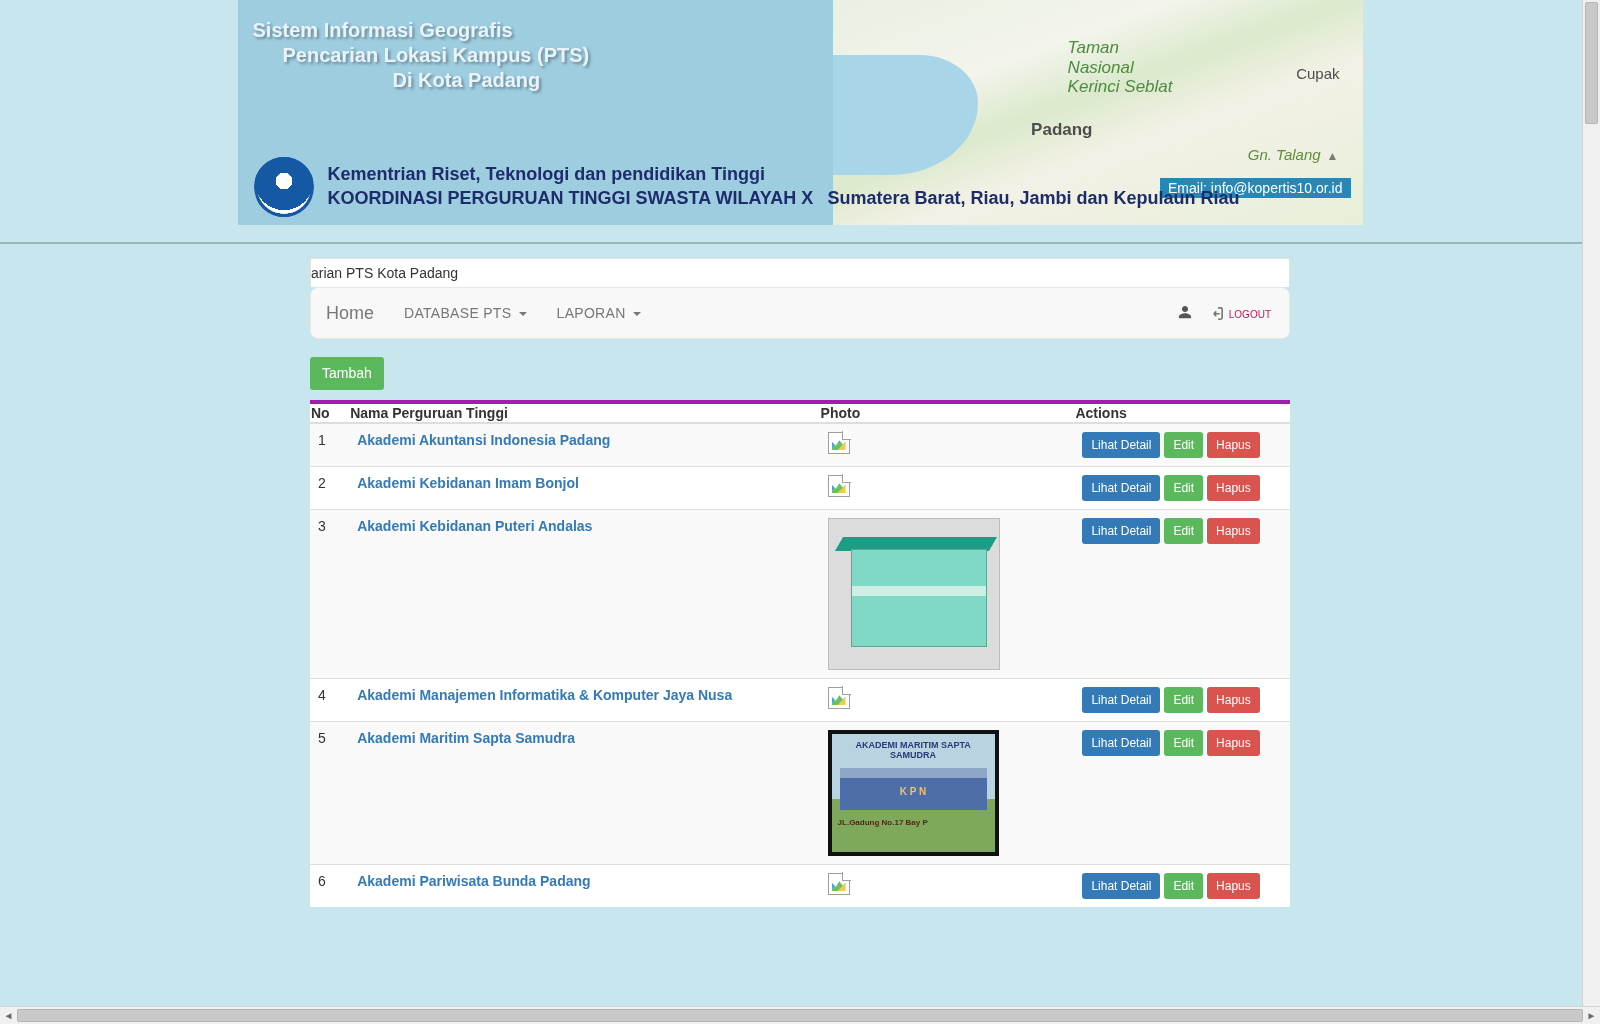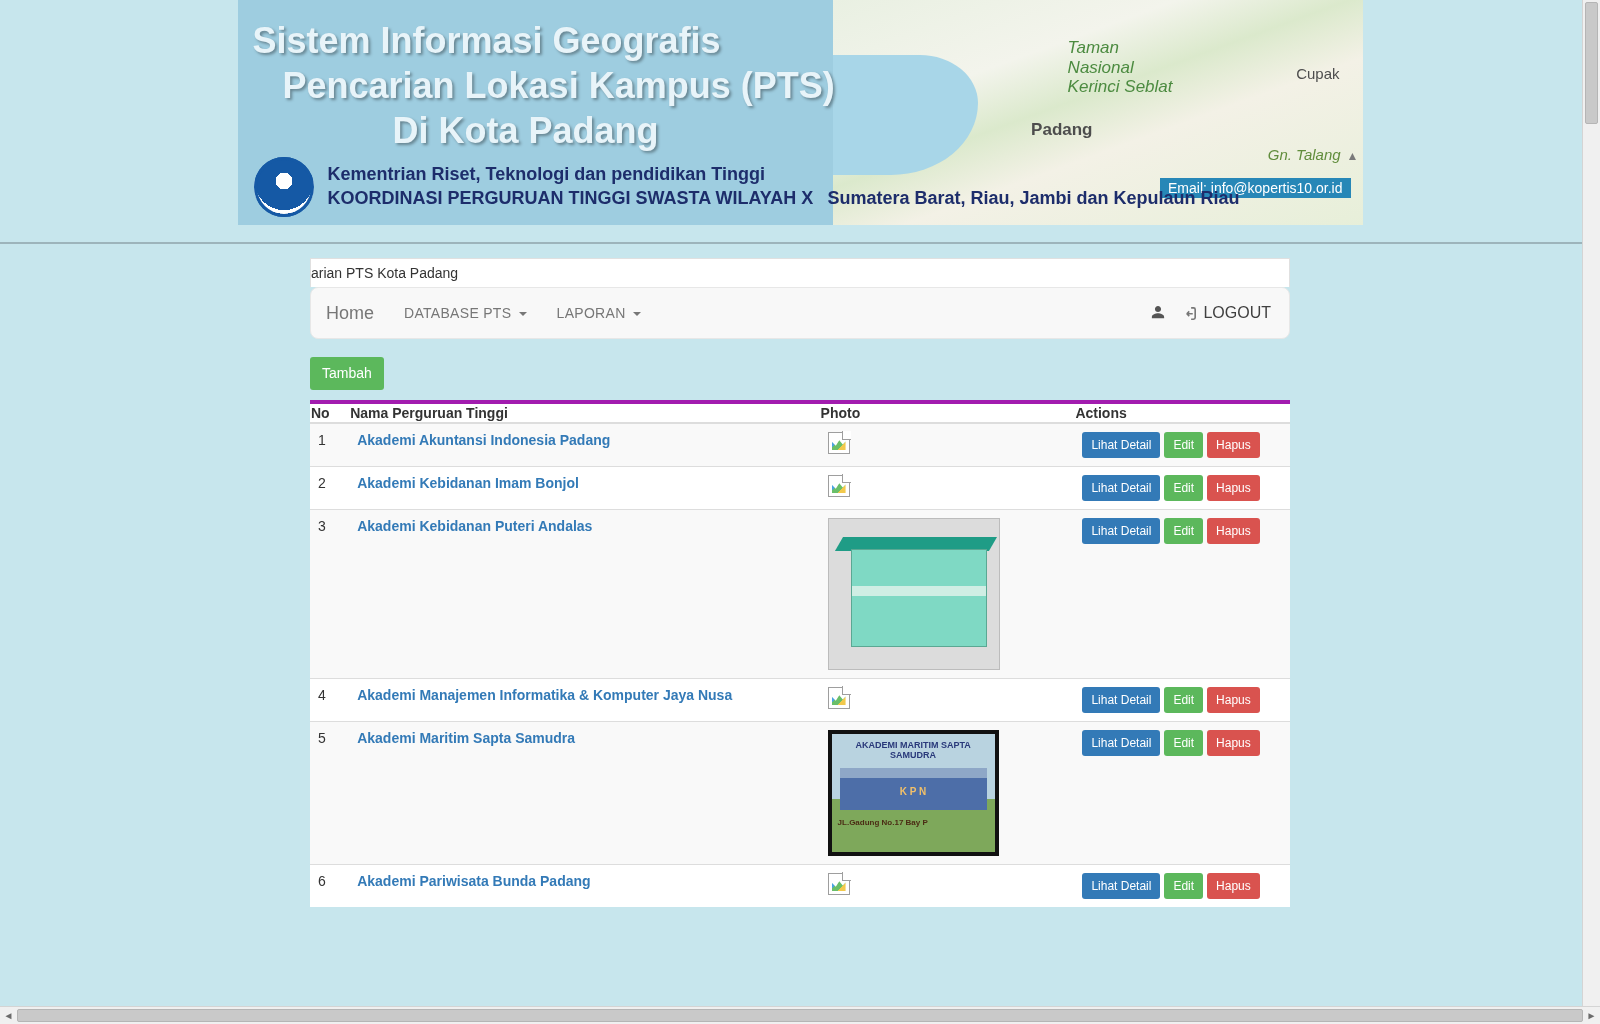--- a/index.html
+++ b/index.html
@@ -5,42 +5,42 @@
   html,body{margin:0;padding:0;font-family:"Helvetica Neue",Helvetica,Arial,sans-serif;font-size:14px;color:#333;}
   body{background:#c7e6ed;overflow-x:auto;}
   .page{width:1350px;margin:0 auto;}
   
   .banner{position:relative;height:225px;margin:0 auto 17px auto;width:1125px;background:#9ecde0;overflow:hidden;}
   .banner-map{position:absolute;right:0;top:0;width:530px;height:100%;background:linear-gradient(160deg,#e9f0e2 0%,#f3f4ec 30%,#dbe9cc 45%,#f3f1e6 60%,#e7efd9 100%);}
   .banner-map .sea{position:absolute;left:0;top:55px;width:145px;height:120px;background:#a8d6e8;border-radius:0 40% 60% 0;}
   .banner-park{position:absolute;right:190px;top:38px;color:#4c8b40;font-size:17px;line-height:1.15;font-style:italic;}
   .banner-city1{position:absolute;right:23px;top:65px;color:#4d4d4d;font-size:15px;}
   .banner-city2{position:absolute;right:270px;top:120px;color:#4d4d4d;font-size:17px;font-weight:bold;}
-  .banner-mount{position:absolute;right:4px;bottom:62px;color:#618d3c;font-size:15px;font-style:italic;}
+  .banner-mount{position:absolute;right:24px;bottom:62px;color:#618d3c;font-size:15px;font-style:italic;}
   .banner-mount .tri{display:inline-block;margin-left:6px;font-size:12px;color:#7a7a7a;}
   .banner-email{position:absolute;right:12px;bottom:27px;background:#2787b7;color:#fff;font-size:14px;padding:2px 8px;}
-  .banner-title{position:absolute;left:15px;top:18px;font-family:"Trebuchet MS",sans-serif;font-weight:bold;color:#e8f4f9;text-shadow:2px 2px 3px rgba(0,0,0,.35);font-size:36px;line-height:1.25;}
+  .banner-title{position:absolute;left:15px;top:18px;font-family:"Trebuchet MS",sans-serif;font-weight:bold;color:#e8f4f9;text-shadow:2px 2px 3px rgba(0,0,0,.35);font-size:20px;line-height:1.25;}
   .banner-title .l2{margin-left:30px;}
   .banner-title .l3{margin-left:140px;}
   .banner-logo{position:absolute;left:16px;bottom:8px;width:60px;height:60px;border-radius:50%;background:radial-gradient(circle at 50% 40%,#fff 0 18%,#1559a5 18% 62%,#fff 62% 70%,#1559a5 70% 100%);box-shadow:inset 0 0 0 3px #1559a5;}
   .banner-sub1{position:absolute;left:90px;bottom:40px;font-family:"Trebuchet MS",sans-serif;font-weight:bold;font-size:18px;color:#1d2d6b;}
   .banner-sub2{position:absolute;left:90px;bottom:16px;font-family:"Trebuchet MS",sans-serif;font-weight:bold;font-size:18px;color:#1d2d6b;}
   .banner-regions{position:absolute;left:590px;bottom:16px;font-family:"Trebuchet MS",sans-serif;font-weight:bold;font-size:18px;color:#1d2d6b;}
   hr.divider{border:none;border-top:2px solid #9db4bb;margin:0 0 14px 0;}
   
   .shell{width:980px;margin:0 auto 30px auto;}
   .crumb{background:#fff;border:1px solid #e0e0e0;border-bottom:none;padding:6px 10px 6px 0;color:#333;font-size:14px;}
   .navbar{background:#f8f8f8;border:1px solid #e7e7e7;border-radius:8px;padding:0;display:flex;align-items:center;height:50px;margin-bottom:18px;}
   .navbar .brand{padding:0 15px;font-size:18px;color:#777;}
   .navbar ul{list-style:none;display:flex;margin:0;padding:0;}
   .navbar li{padding:0 15px;color:#777;font-size:14px;letter-spacing:.3px;cursor:pointer;}
   .navbar .caret{display:inline-block;margin-left:3px;width:0;height:0;border-left:4px solid transparent;border-right:4px solid transparent;border-top:4px solid #777;vertical-align:middle;}
   .navbar .right{margin-left:auto;display:flex;align-items:center;}
   .navbar .right .icon{color:#777;margin-right:18px;}
-  .navbar .logout{color:#404040;font-size:16px;padding-right:18px;cursor:pointer;}
+  .navbar .logout{color:#be185d;font-size:10px;padding-right:18px;cursor:pointer;}
   .navbar .logout svg{vertical-align:-2px;margin-right:3px;}
   h3.page-title{font-size:24px;font-weight:500;margin:0 0 12px 0;color:#333;}
   .btn{display:inline-block;font-size:12px;line-height:1.5;border-radius:3px;padding:4px 9px;color:#fff;cursor:pointer;border:none;}
   .btn-success{background:#5cb85c;}
   .btn-danger{background:#d9534f;}
   .btn-primary{background:#337ab7;}
   .add{font-size:14px;padding:6px 12px;margin-bottom:10px;background:#5cb85c;}
   table{width:100%;border-collapse:collapse;background:#fff;}
   thead th{text-align:left;font-size:14px;font-weight:bold;border-top:4px solid #a21caf;border-bottom:2px solid #ddd;background:#fff;}
   tbody td{padding:8px;border-top:1px solid #ddd;vertical-align:top;font-size:14px;}

